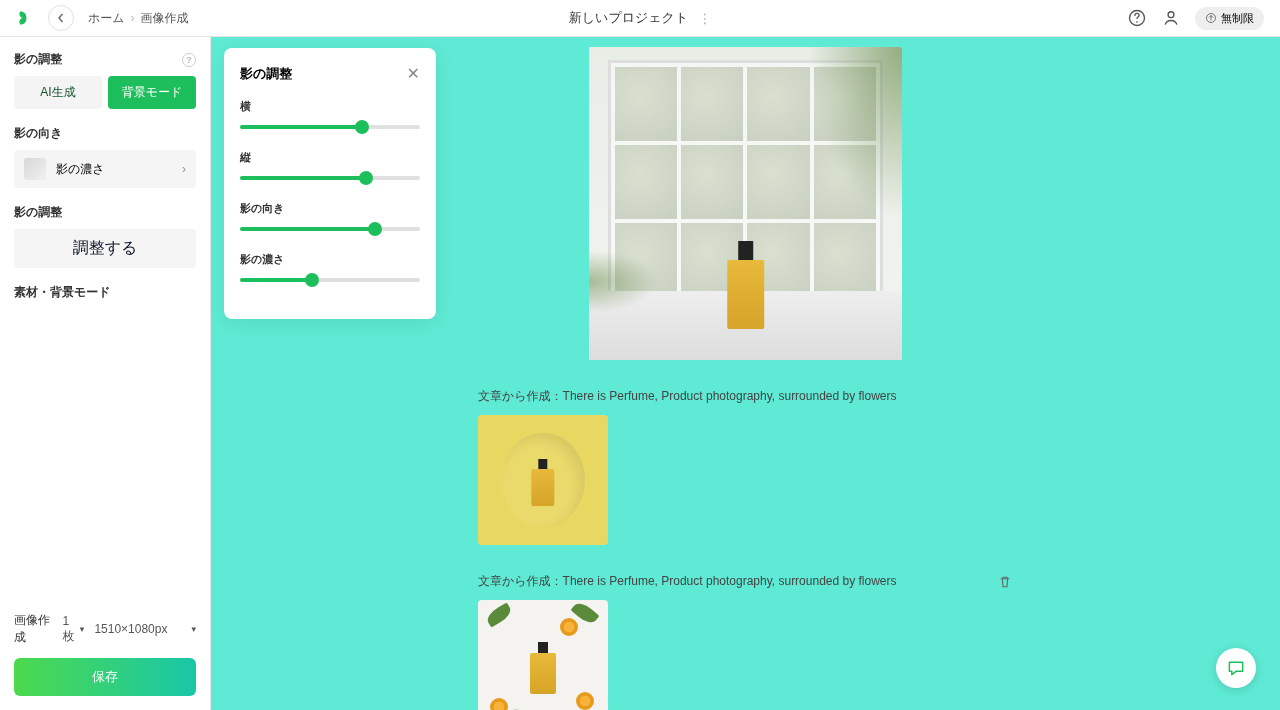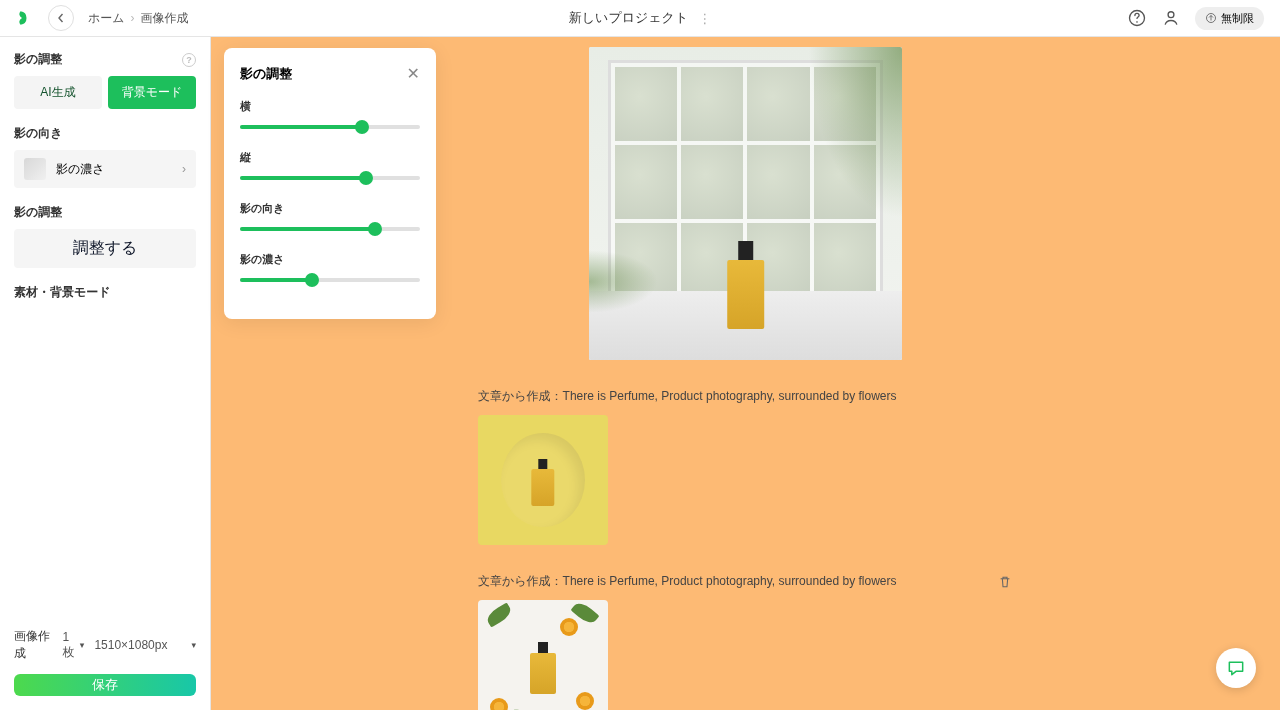--- a/index.html
+++ b/index.html
@@ -12,36 +12,36 @@
 .breadcrumb { margin-left: 14px; font-size: 12px; color: #555; display: flex; align-items: center; gap: 6px; }
 .breadcrumb .sep { color: #bbb; }
 .project-title { position: absolute; left: 50%; transform: translateX(-50%); font-size: 13px; color: #333; display: flex; align-items: center; gap: 10px; }
 .header-right { margin-left: auto; display: flex; align-items: center; gap: 14px; justify-content: flex-end; }
 .icon-btn { width: 20px; height: 20px; cursor: pointer; color: #555; }
 .unlimited-badge { background: #eee; border-radius: 14px; padding: 4px 10px; font-size: 11px; display: flex; align-items: center; gap: 4px; cursor: pointer; }
 
 
 .main { display: flex; height: calc(100% - 37px); }
 .sidebar { width: 211px; border-right: 1px solid #e5e5e5; padding: 14px; display: flex; flex-direction: column; }
-.canvas { flex: 1; background: #fdba74; overflow-y: auto; position: relative; padding: 10px 0 40px; }
+.canvas { flex: 1; background: #5eead4; overflow-y: auto; position: relative; padding: 10px 0 40px; }
 
 
 .section-label { font-size: 12px; font-weight: 600; color: #333; margin-bottom: 8px; display: flex; align-items: center; justify-content: space-between; }
 .help-icon { width: 14px; height: 14px; color: #bbb; border: 1px solid #ccc; border-radius: 50%; display: inline-flex; align-items: center; justify-content: center; font-size: 9px; }
 .tab-group { display: flex; gap: 6px; margin-bottom: 16px; }
 .tab { flex: 1; padding: 8px 0; text-align: center; font-size: 12px; border-radius: 4px; cursor: pointer; background: #f4f4f4; color: #14532d; }
 .tab.active { background: #1dbf5c; color: #fff; font-weight: 500; }
 .select-row { background: #f5f5f5; border-radius: 4px; padding: 8px 10px; display: flex; align-items: center; gap: 10px; cursor: pointer; margin-bottom: 16px; font-size: 12px; }
 .thumb { width: 22px; height: 22px; background: linear-gradient(135deg,#d8d8d8,#f0f0f0); border-radius: 3px; }
 .select-row .chev { margin-left: auto; color: #999; }
 .plain-btn { background: #f5f5f5; border: none; border-radius: 4px; padding: 9px 0; width: 100%; font-size: 16px; color: #0f172a; cursor: pointer; margin-bottom: 16px; }
 .sidebar-bottom { margin-top: auto; }
 .gen-row { display: flex; align-items: center; gap: 10px; font-size: 12px; color: #333; margin-bottom: 12px; }
 .mini-select { display: inline-flex; align-items: center; gap: 4px; color: #555; cursor: pointer; }
-.save-btn { width: 100%; padding: 2px 0; border: none; border-radius: 6px; color: #fff; font-size: 13px; font-weight: 500; cursor: pointer; background: linear-gradient(90deg,#4dd94d,#18c7a8); }
+.save-btn { width: 100%; padding: 10px 0; border: none; border-radius: 6px; color: #fff; font-size: 13px; font-weight: 500; cursor: pointer; background: linear-gradient(90deg,#4dd94d,#18c7a8); }
 
 
 .panel { position: absolute; left: 224px; top: 48px; width: 212px; background: #fff; border-radius: 8px; box-shadow: 0 4px 20px rgba(0,0,0,0.08); padding: 16px; z-index: 10; }
 .panel-header { display: flex; justify-content: space-between; align-items: center; margin-bottom: 16px; }
 .panel-title { font-size: 13px; font-weight: 600; }
 .close-x { cursor: pointer; color: #888; font-size: 16px; }
 .slider-block { margin-bottom: 16px; }
 .slider-label { font-size: 11px; font-weight: 600; color: #333; margin-bottom: 6px; }
 .slider { position: relative; height: 14px; display: flex; align-items: center; }
 .track { height: 4px; width: 100%; background: #e0e0e0; border-radius: 2px; position: relative; }

